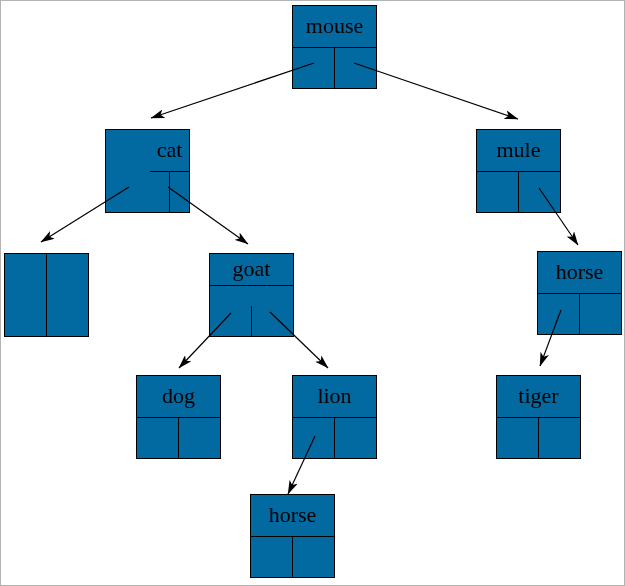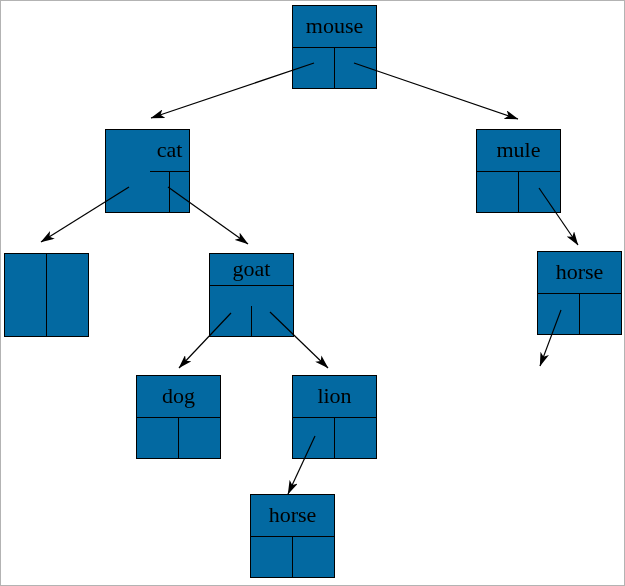--- a/index.html
+++ b/index.html
@@ -125,20 +125,27 @@
   </div>
 
   <div class="node" style="left:291px; top:374px;justify-content:space-between;">
     <div class="node-label">lion</div>
     <div class="node-cells">
       <div class="cell-left"></div>
       <div class="cell-right"></div>
     </div>
   </div>
 
+  <div class="node" style="left:495px; top:374px;">
+    <div class="node-label">tiger</div>
+    <div class="node-cells">
+      <div class="cell-left"></div>
+      <div class="cell-right"></div>
+    </div>
+  </div>
 
   <div class="node" style="left:249px; top:493px;">
     <div class="node-label">horse</div>
     <div class="node-cells">
       <div class="cell-left"></div>
       <div class="cell-right"></div>
     </div>
   </div>
 
   <svg id="edges-svg" viewBox="0 0 625 586" xmlns="http://www.w3.org/2000/svg">

